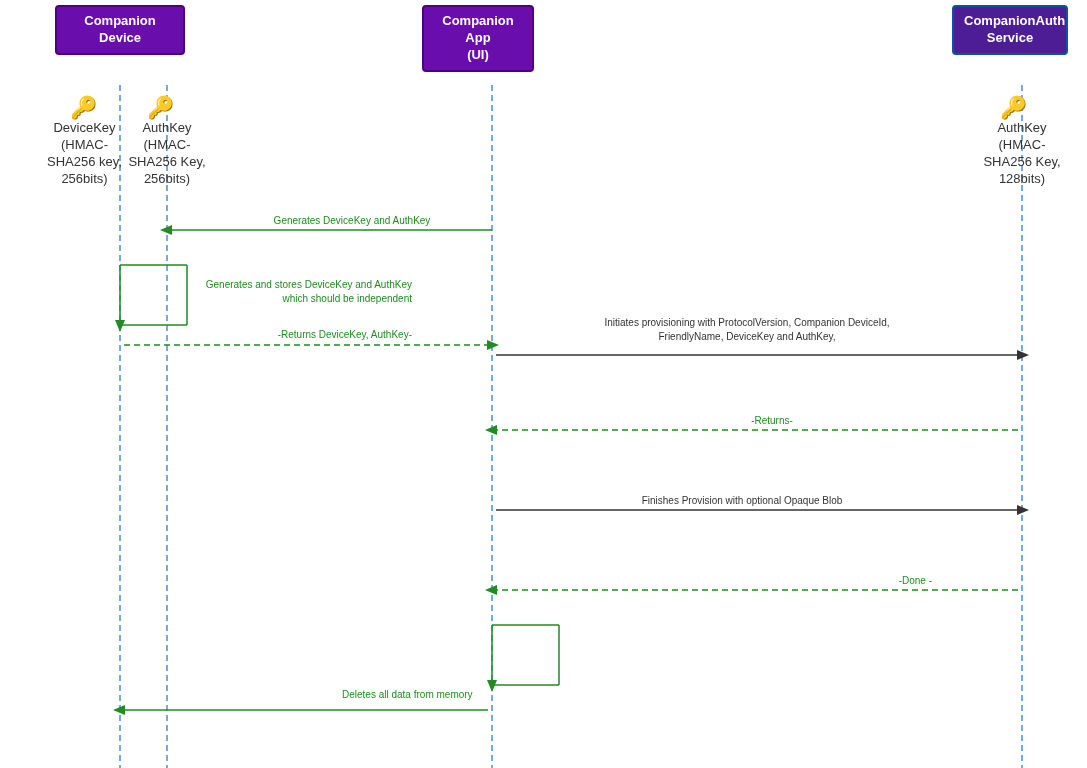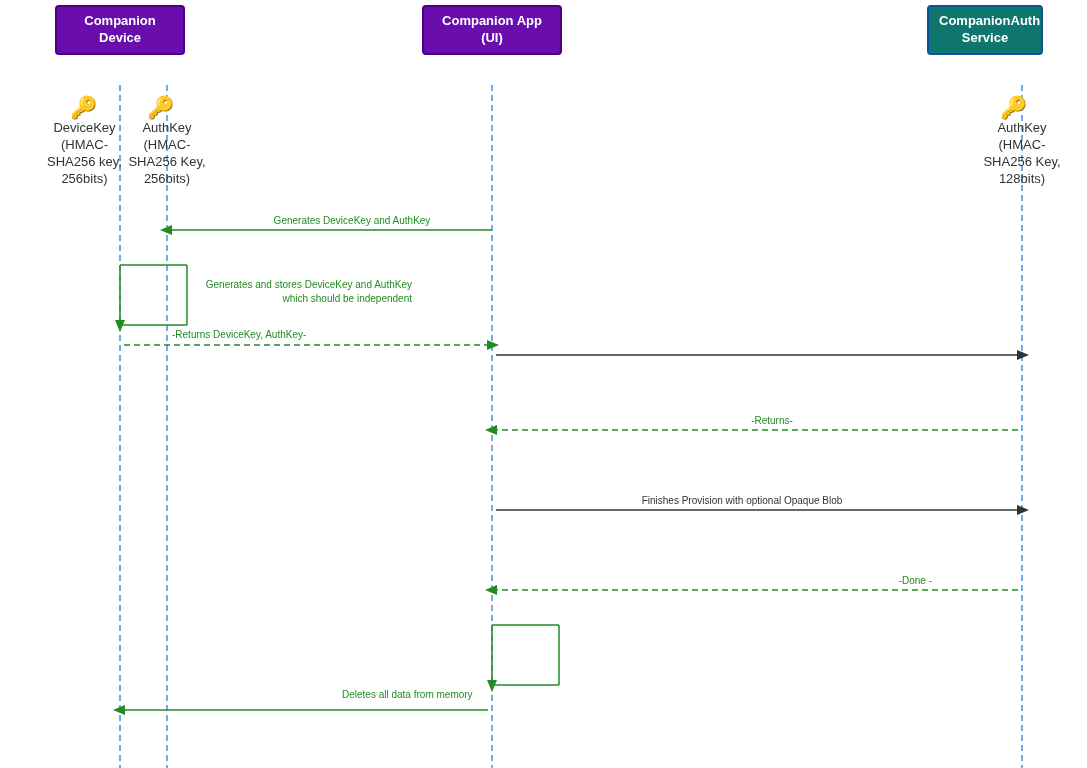--- a/index.html
+++ b/index.html
@@ -116,25 +116,25 @@
     <polygon points="465,680 460,692 455,680" fill="#228B22"></polygon>
 
     <line x1="456" y1="710" x2="93" y2="710" stroke="#228B22" stroke-width="1.5"></line>
     <polygon points="93,705 81,710 93,715" fill="#228B22"></polygon>
   </svg>
 
   <div class="actor-header" style="left: 23px; width: 130px; background:#6a0dad; border-color:#4a0080;">
     <span>Companion<br>Device</span>
   </div>
 
-  <div class="actor-header" style="left: 390px; width: 140px; background:#6a0dad; border-color:#4a0080;">
+  <div class="actor-header" style="left: 390px; width: 112px; background:#6a0dad; border-color:#4a0080;">
     <span>Companion App<br>(UI)</span>
   </div>
 
-  <div class="actor-header" style="left: 895px; width: 116px; background:#0f766e; border-color:#1050a0;">
+  <div class="actor-header" style="left: 920px; width: 116px; background:#4c1d95; border-color:#1050a0;">
     <span>CompanionAuth<br>Service</span>
   </div>
 
   <div class="key-icon" style="left: 38px; top: 95px; color: #6a0dad;">🔑</div>
   <div class="key-label" style="left: 15px; top: 120px; width: 75px; color:#333;">
     <span>DeviceKey<br>(HMAC-<br>SHA256 key,<br>256bits)</span>
   </div>
 
   <div class="key-icon" style="left: 115px; top: 95px; color: #1a6fcc;">🔑</div>
   <div class="key-label" style="left: 95px; top: 120px; width: 80px; color:#333;">
@@ -147,24 +147,27 @@
   </div>
 
   <div class="msg-label" style="left: 180px; top: 214px; width: 280px; text-align:center;">
     <span>Generates DeviceKey and AuthKey</span>
   </div>
 
   <div class="msg-label" style="left: 160px; top: 278px; width: 220px; text-align:right;">
     <span>Generates and stores DeviceKey and AuthKey<br>which should be independent</span>
   </div>
 
-  <div class="msg-label" style="left: 140px; top: 328px; width: 240px; text-align:left;">
+  <div class="msg-label" style="left: 140px; top: 328px; width: 240px; text-align:right;">
     <span>-Returns DeviceKey, AuthKey-</span>
   </div>
 
+  <div class="msg-label" style="left: 470px; top: 316px; width: 490px; text-align:center; color:#333;">
+    <span>Initiates provisioning with ProtocolVersion, Companion DeviceId,<br>FriendlyName, DeviceKey and AuthKey,</span>
+  </div>
 
   <div class="msg-label" style="left: 500px; top: 494px; width: 420px; text-align:center; color:#333;">
     <span>Finishes Provision with optional Opaque Blob</span>
   </div>
 
   <div class="msg-label" style="left: 580px; top: 414px; width: 320px; text-align:center;">
     <span>-Returns-</span>
   </div>
 
   <div class="msg-label" style="left: 580px; top: 574px; width: 320px; text-align:right;">

